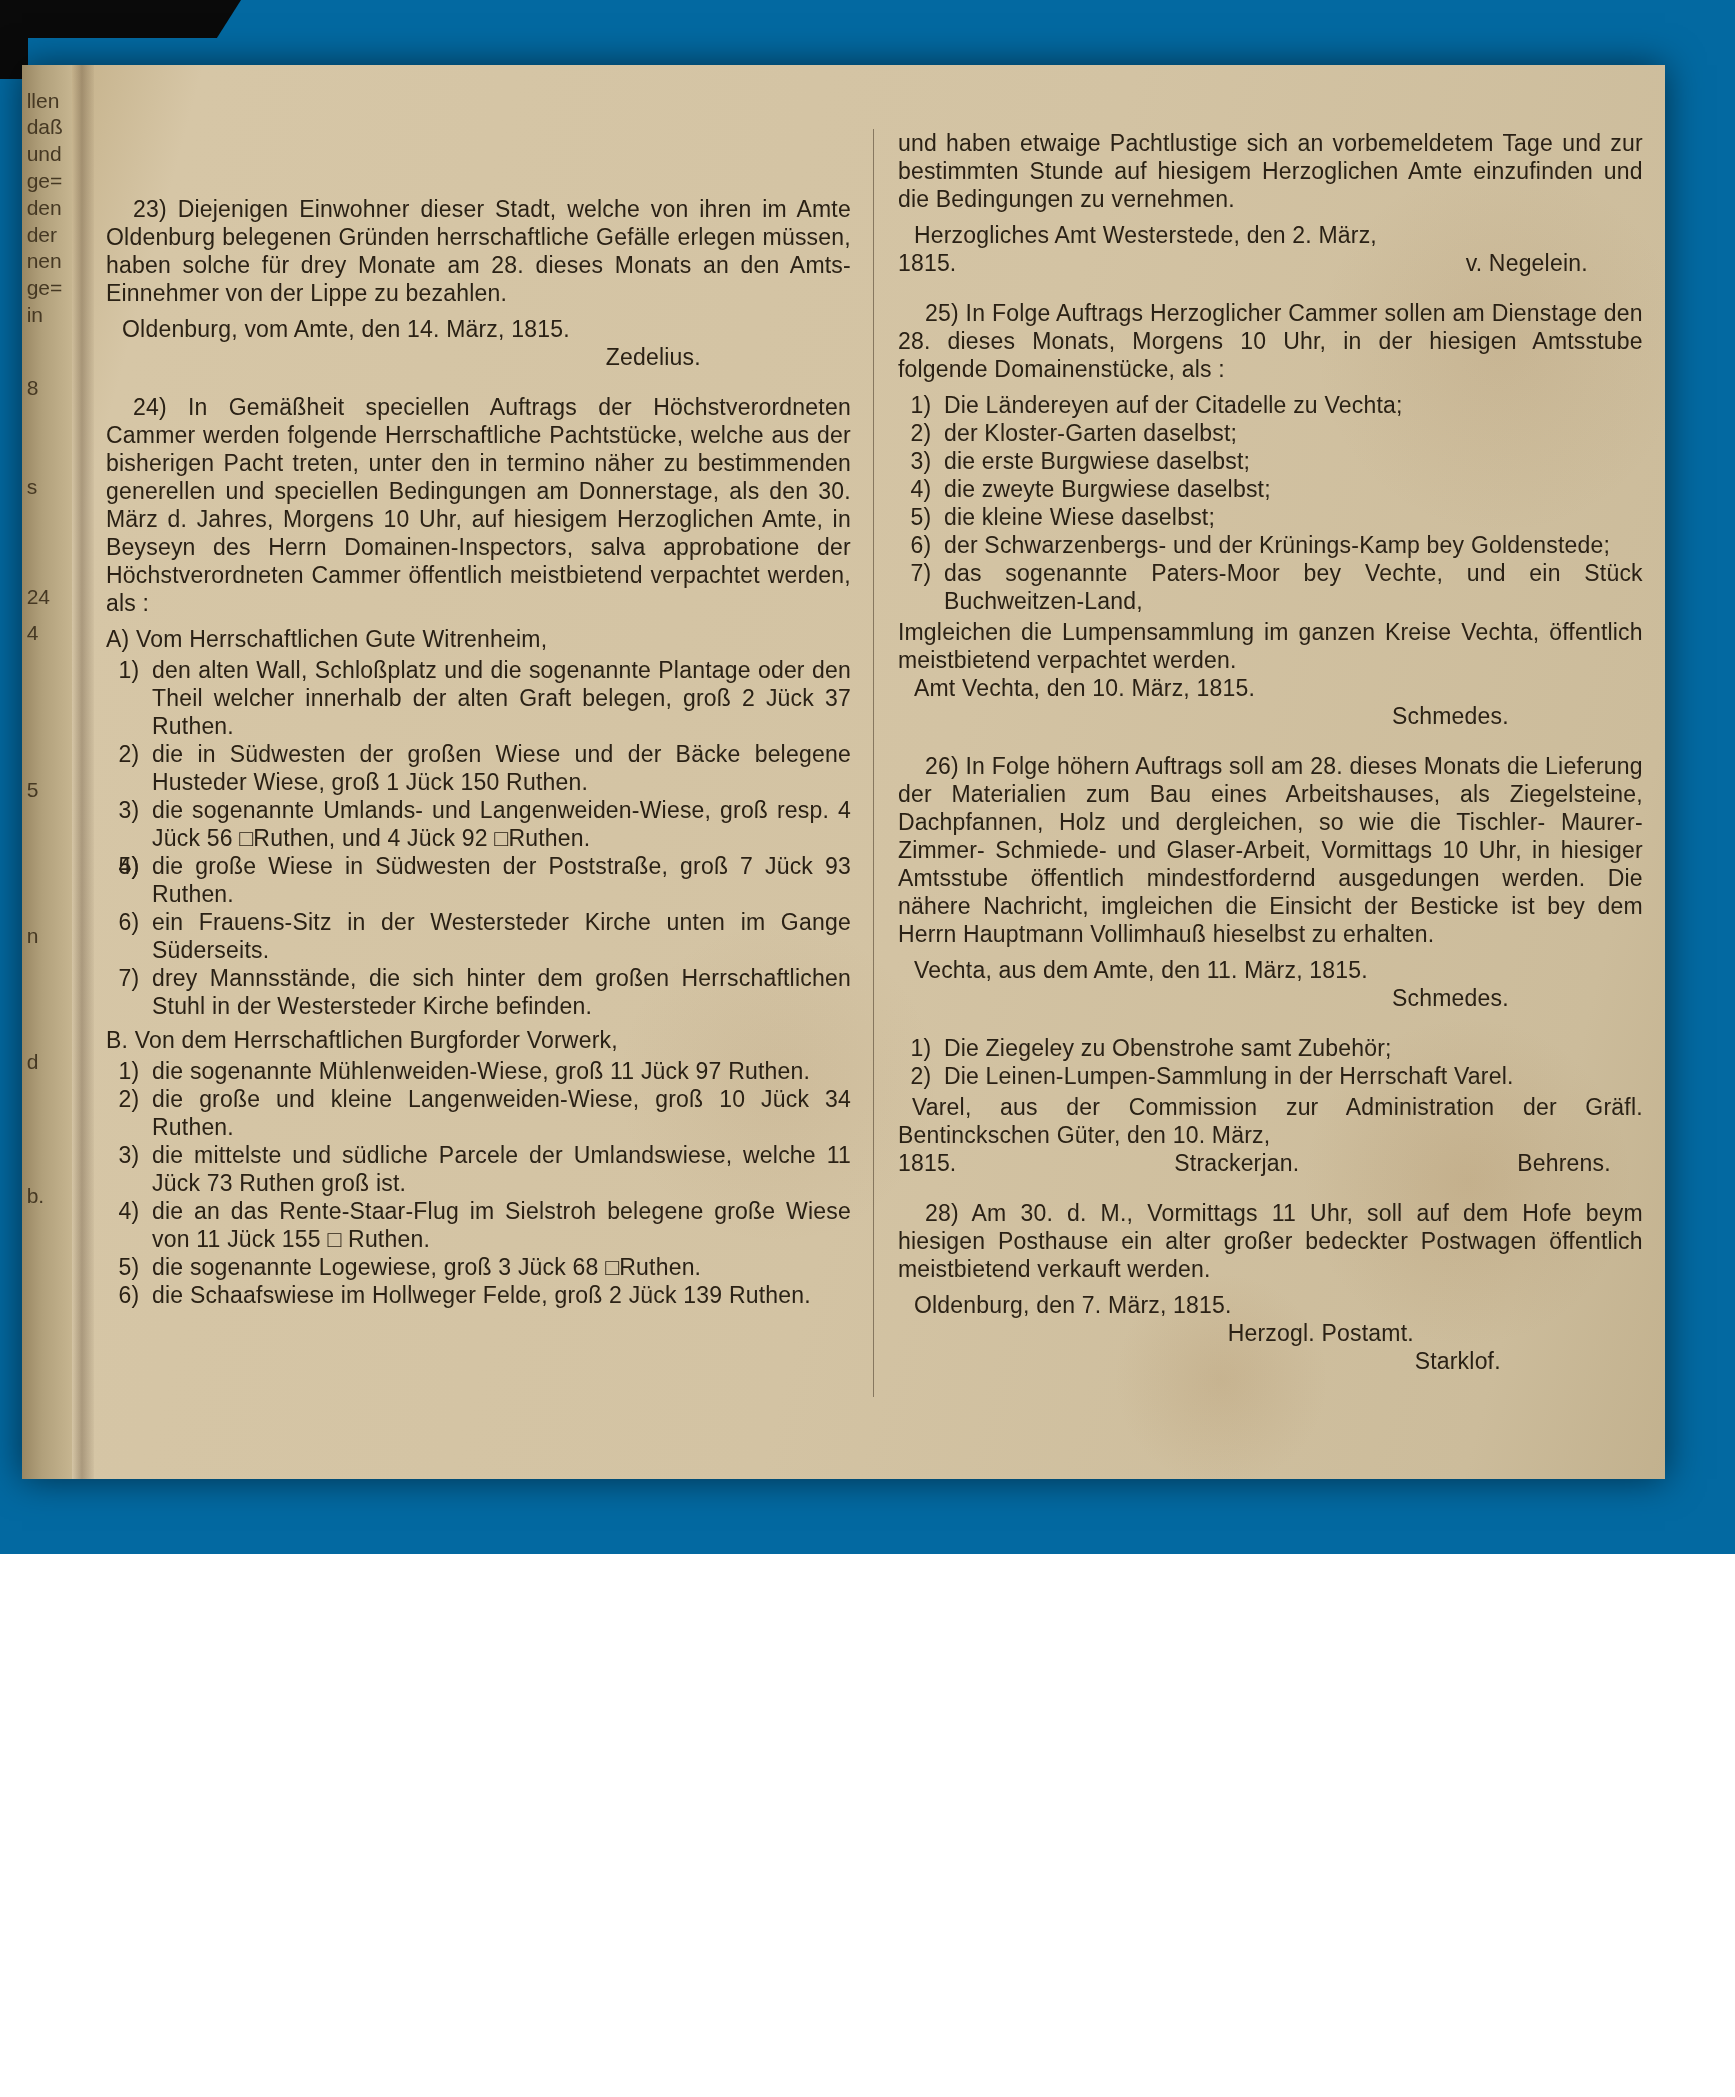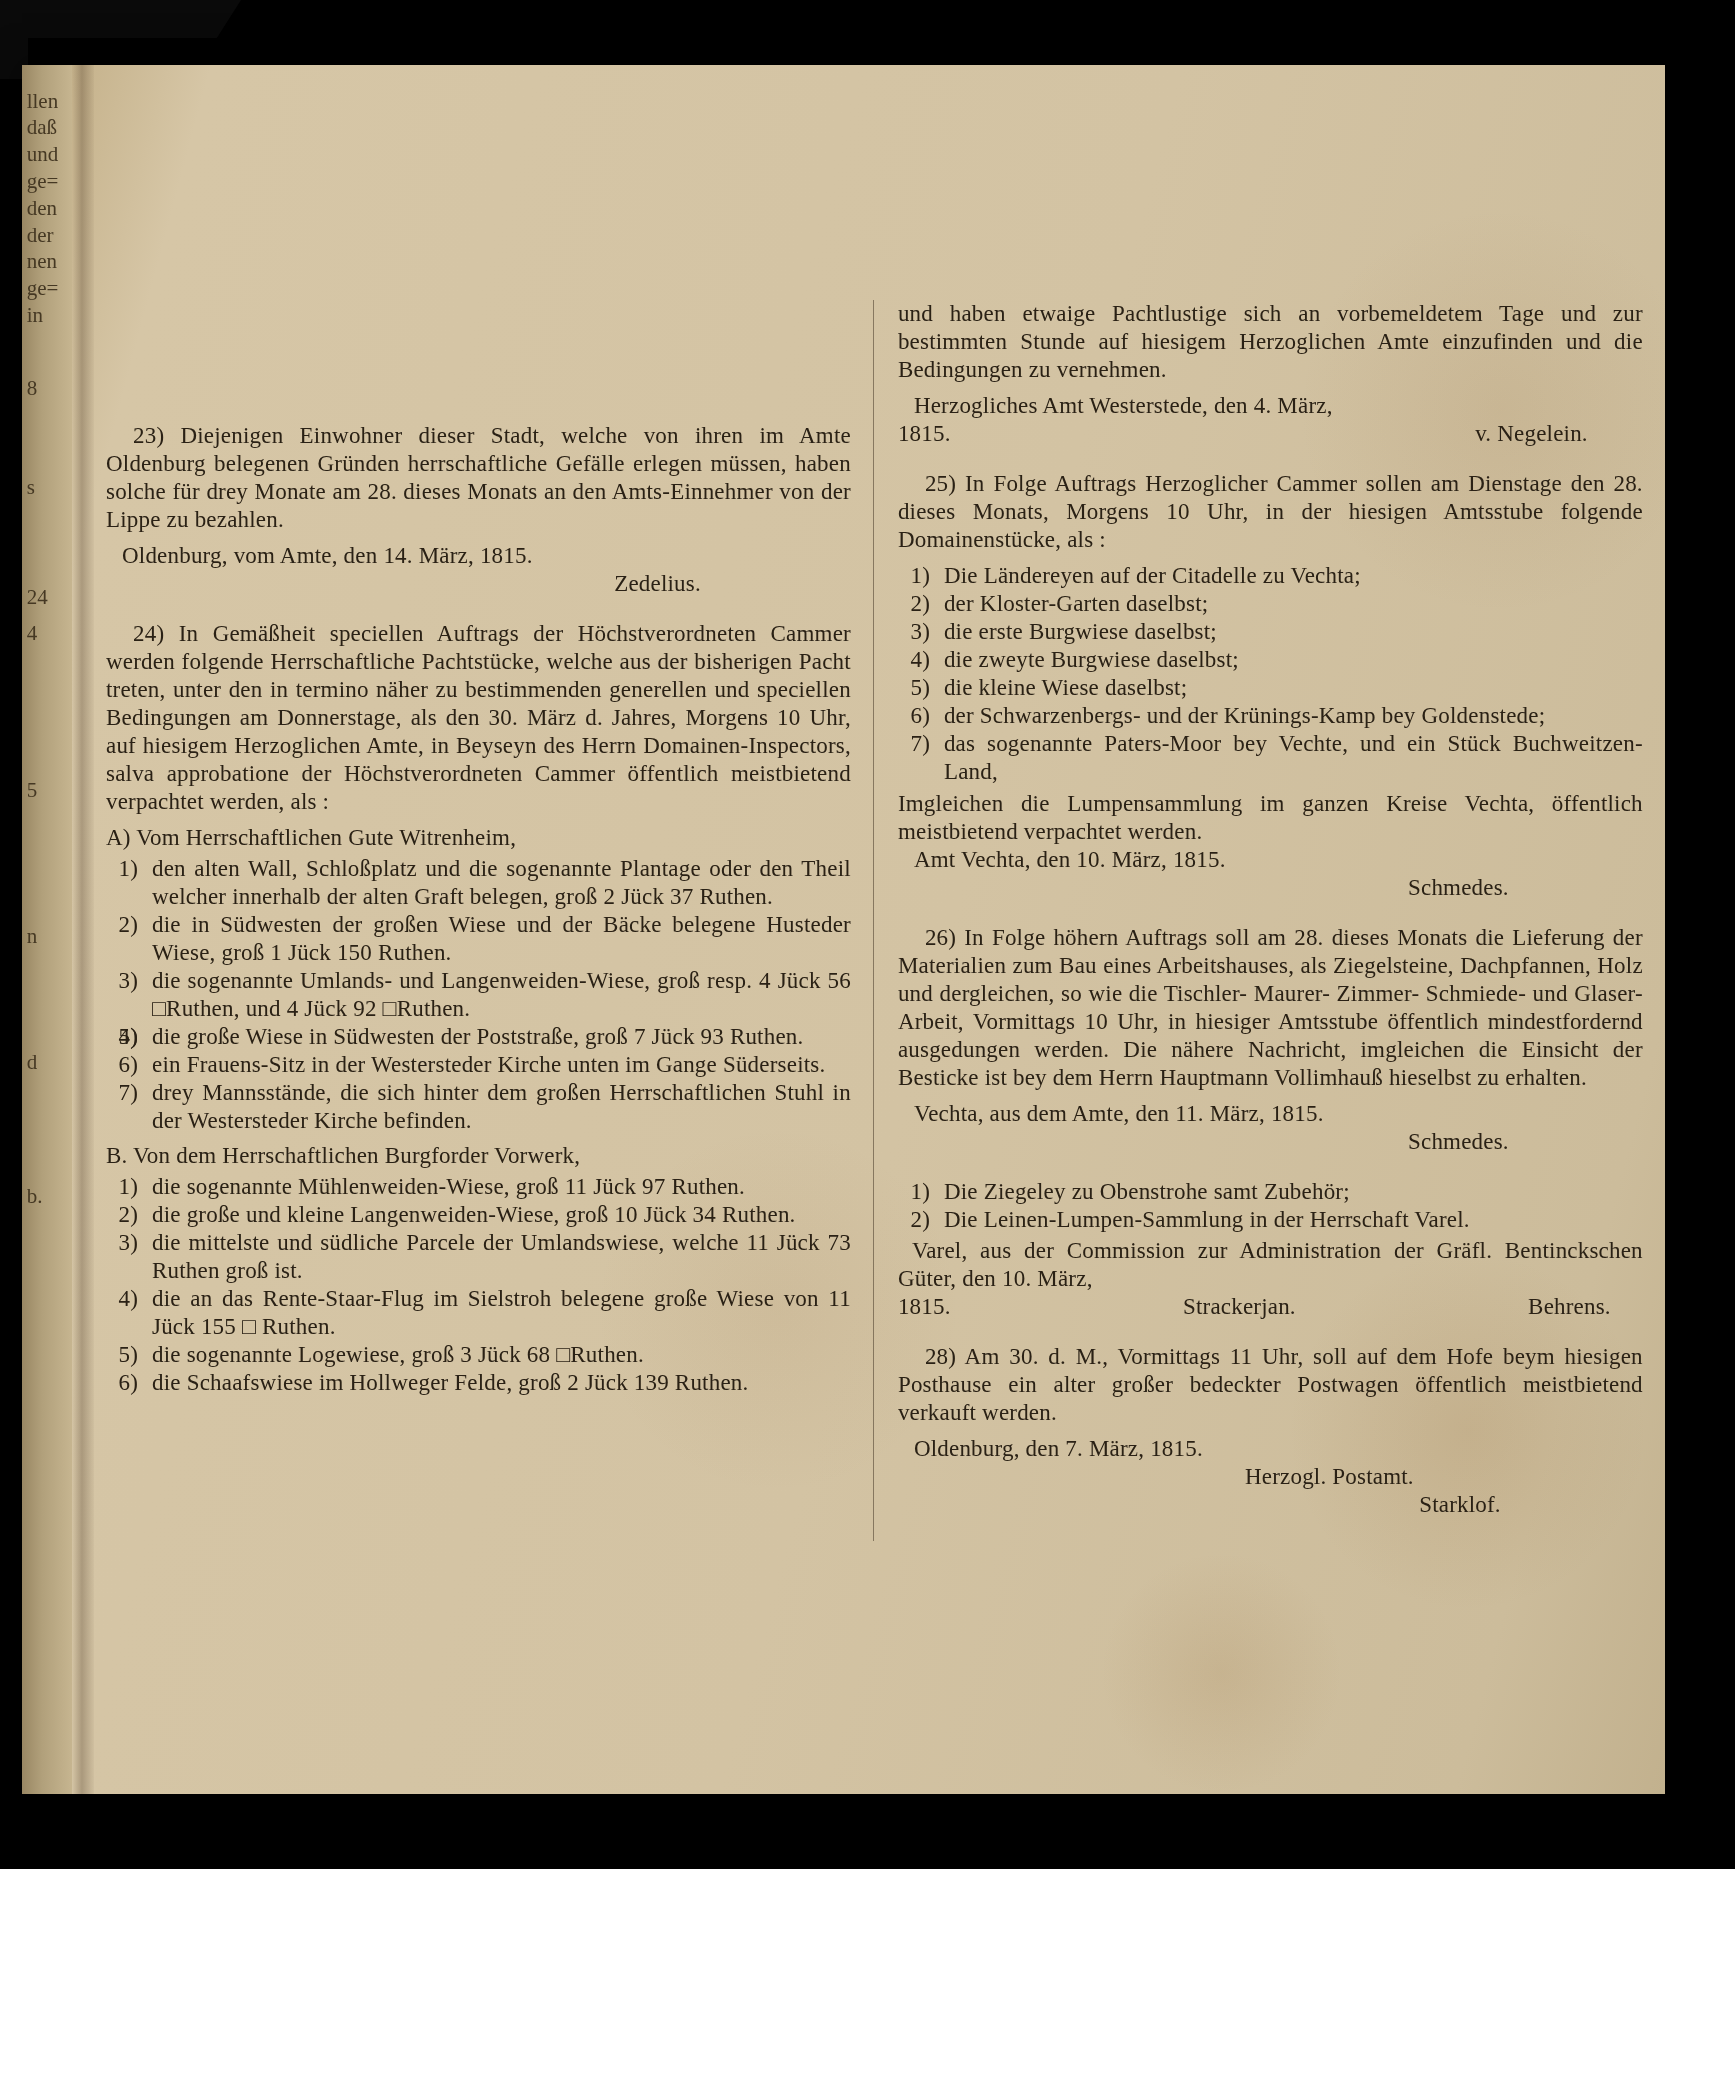--- a/index.html
+++ b/index.html
@@ -1,21 +1,21 @@
 <!DOCTYPE html>
 <html lang="de" style="font-size:12.6px"><head>
 <meta charset="utf-8">
 <style>
   html,body{margin:0;padding:0;}
   #screen{
     position:relative;
-    width:1736px;height:1869px;
-    background:#000000;
+    width:1736px;height:1554px;
+    background:#0369a1;
     overflow:hidden;
-    font-family:Liberation Serif, serif;
+    font-family:Liberation Sans, sans-serif;
   }
   
   .corner-a{position:absolute;left:0;top:0;width:241px;height:38px;background:#0a0a0a;
             clip-path:polygon(0 0,100% 0,90% 100%,0 100%);}
   .corner-b{position:absolute;left:0;top:0;width:28px;height:79px;background:#0a0a0a;}
 
   
   .paper{
     position:absolute;left:22px;top:65px;right:71px;bottom:75px;
     background-color:#d2c2a1;
@@ -128,21 +128,21 @@
             <div class="li"><span class="num">6)</span><span class="txt">die Schaafswiese im Hollweger Felde, groß 2 Jück 139 Ruthen.</span></div>
           </div>
         </div>
 
       </div>
 
       <div class="col col-right">
 
         <div class="notice">
           <p class="para noindent tailgap">und haben etwaige Pachtlustige sich an vorbemeldetem Tage und zur bestimmten Stunde auf hiesigem Herzoglichen Amte einzufinden und die Bedingungen zu vernehmen.</p>
-          <div class="dateline">Herzogliches Amt Westerstede, den 4. März,</div>
+          <div class="dateline">Herzogliches Amt Westerstede, den 2. März,</div>
           <div class="split">
             <span class="l">1815.</span>
             <span class="r" style="padding-right:55px">v. Negelein.</span>
           </div>
         </div>
 
         <div class="notice">
           <p class="para tailgap">25) In Folge Auftrags Herzoglicher Cammer sollen am Dienstage den 28. dieses Monats, Morgens 10 Uhr, in der hiesigen Amtsstube folgende Domainenstücke, als :</p>
           <div class="sublist">
             <div class="li"><span class="num">1)</span><span class="txt">Die Ländereyen auf der Citadelle zu Vechta;</span></div>

